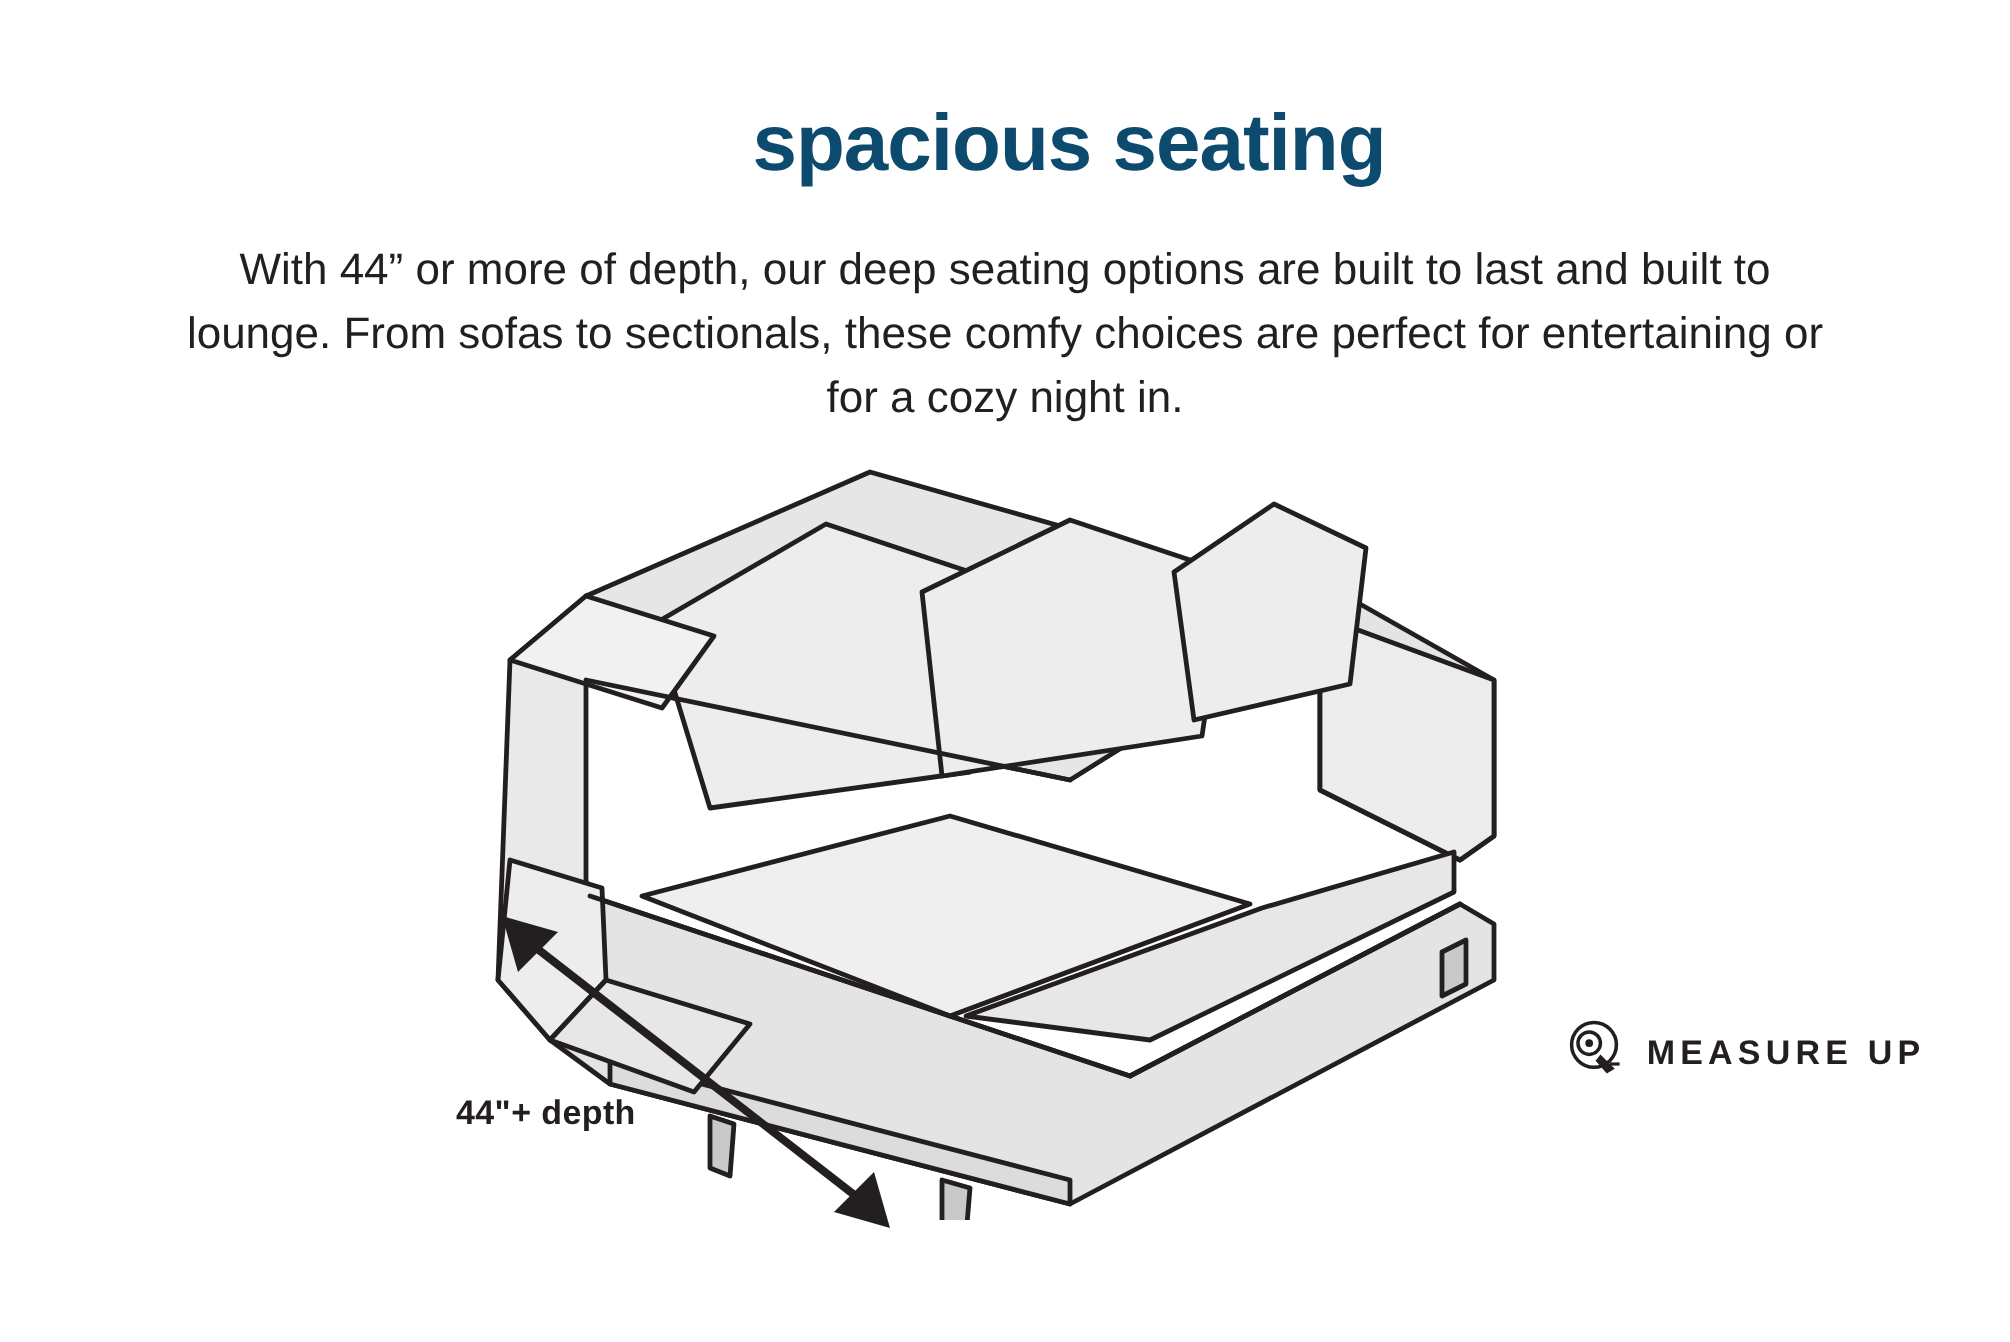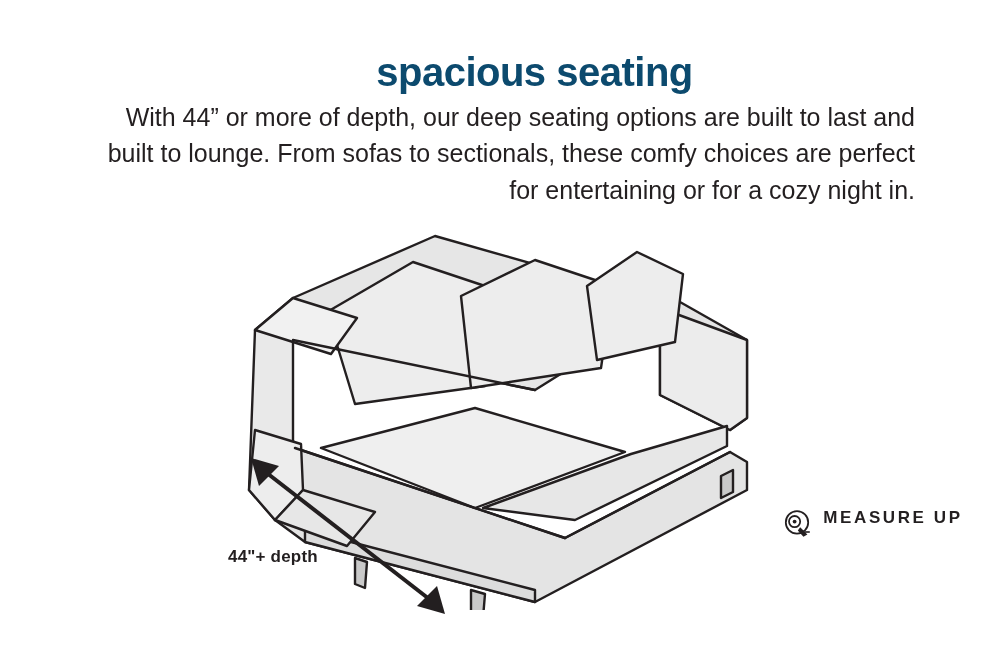--- a/index.html
+++ b/index.html
@@ -30,25 +30,25 @@
     font-size: 40px;
     font-weight: bold;
     letter-spacing: -0.5px;
     color: #0c4a6e;
     line-height: 1.1;
     margin-left: 32px;
   }
 
   .subcopy {
     position: absolute;
-    top: 99px;
+    top: 119px;
     left: 90px;
     width: 825px;
-    text-align: right;
-    font-size: 25px;
+    text-align: center;
+    font-size: 22px;
     line-height: 1.45;
     color: #231f20;
   }
 
   .sofa-wrap {
     position: absolute;
     left: 235px;
     top: 190px;
     width: 545px;
     height: 420px;
@@ -66,20 +66,21 @@
 
   .measure-block {
     position: absolute;
     left: 745px;
     top: 508px;
     width: 248px;
     text-align: center;
   }
   .measure-head {
     display: flex;
+    align-items: center;
     justify-content: center;
     gap: 10px;
     margin-left: 6px;
   }
   .measure-title {
     font-size: 17px;
     font-weight: bold;
     letter-spacing: 2.6px;
     color: #231f20;
   }

